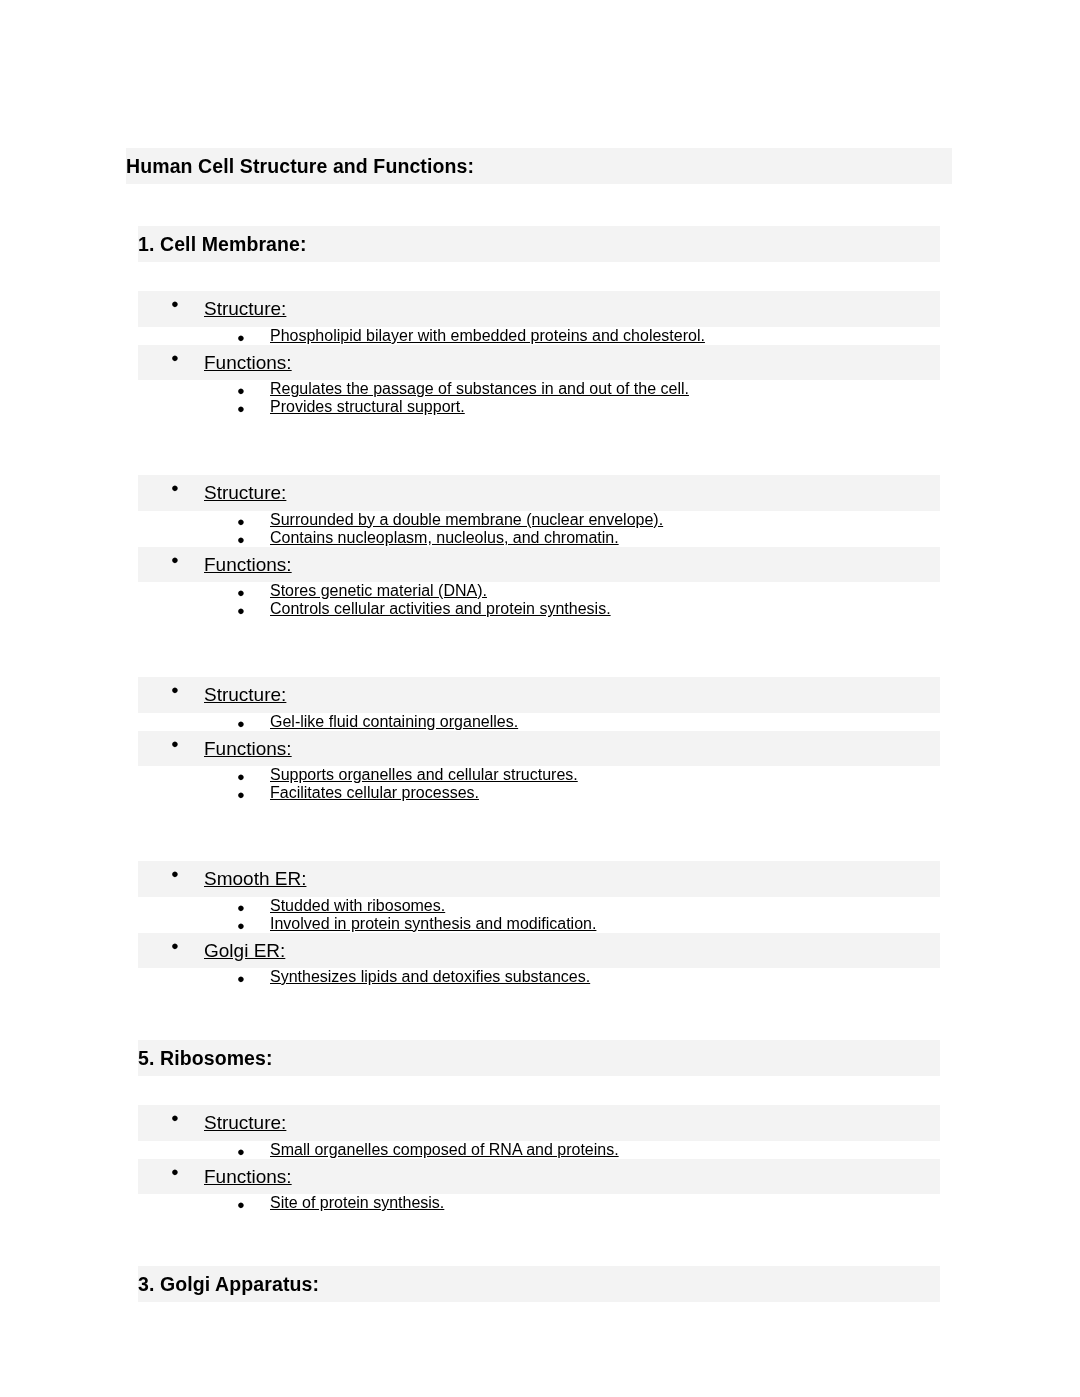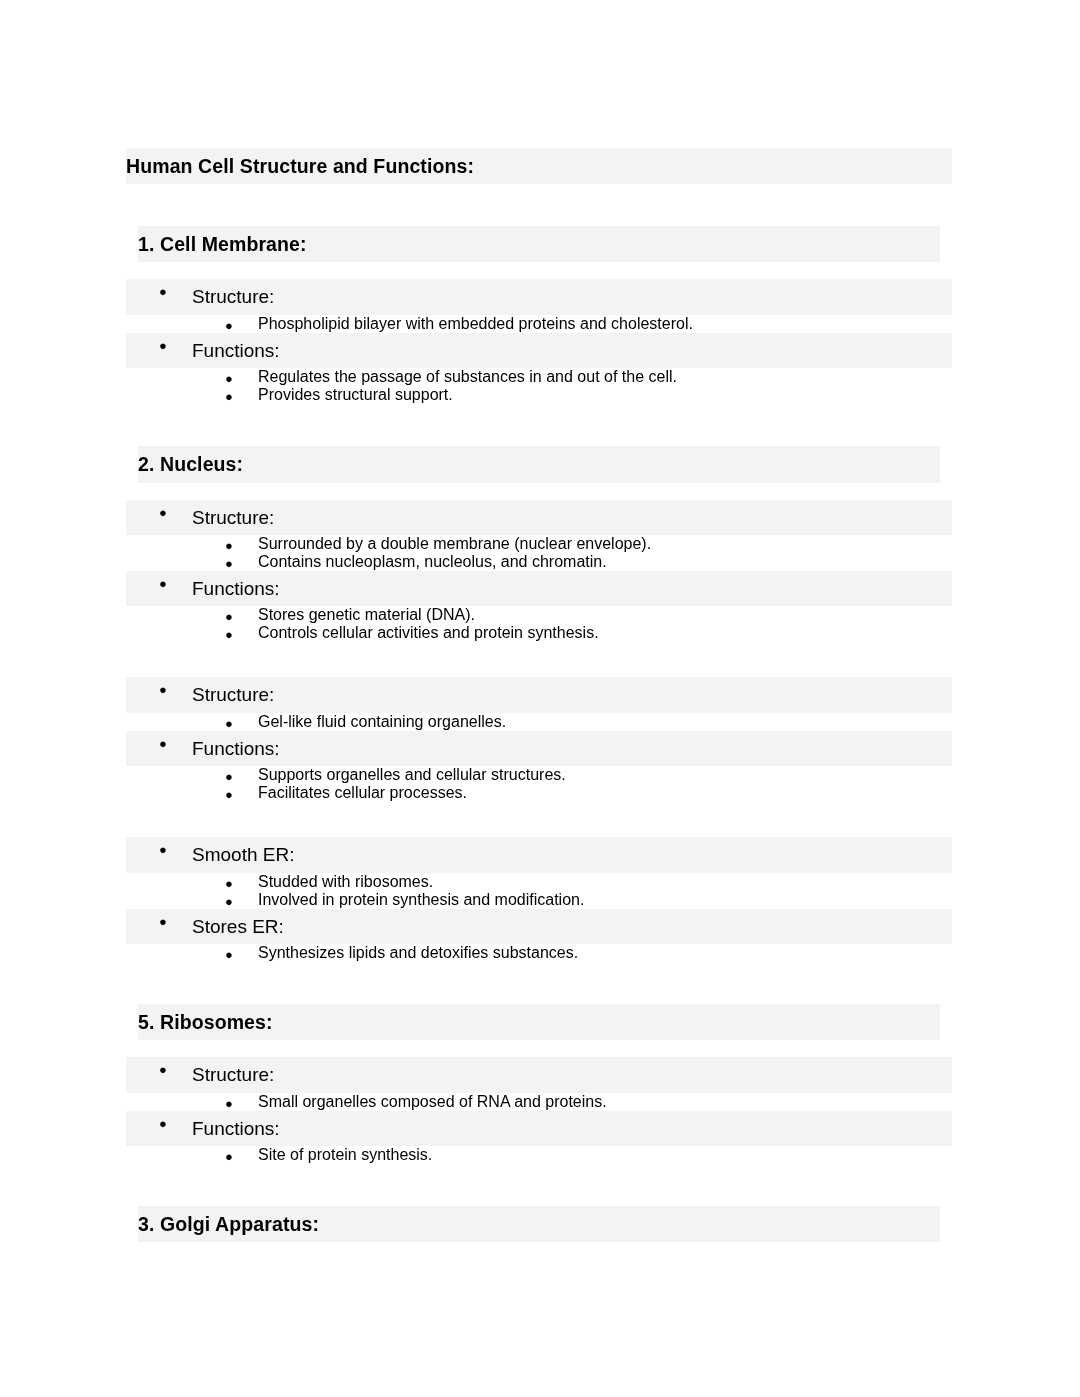--- a/index.html
+++ b/index.html
@@ -45,22 +45,23 @@
     letter-spacing: 0.1px;
   }
   .spacer-lg {
     height: 30px;
   }
   .spacer-sm {
     height: 5px;
   }
   ul.lvl1 {
     list-style: none;
-    margin: 0;
+    margin: 12px;
     padding: 0;
+    text-decoration: underline;
   }
   ul.lvl1 > li.item {
     position: relative;
     font-size: 19px;
     line-height: 1.55;
     padding: 3px 0 3px 66px;
     margin: 0;
   }
   ul.lvl1 > li.item::before {
     content: "\25CF";
@@ -90,21 +91,20 @@
         <li class="subitem" style="list-style:none;padding-left:132px;position:relative;"><span style="position:absolute;left:99px;top:3px;font-size:13px;">●</span>Phospholipid bilayer with embedded proteins and cholesterol.</li>
         <li class="item band">Functions:</li>
         <li class="subitem" style="list-style:none;padding-left:132px;position:relative;"><span style="position:absolute;left:99px;top:3px;font-size:13px;">●</span>Regulates the passage of substances in and out of the cell.</li>
         <li class="subitem" style="list-style:none;padding-left:132px;position:relative;"><span style="position:absolute;left:99px;top:3px;font-size:13px;">●</span>Provides structural support.</li>
       </ul>
     </div>
 
     <div class="spacer-lg"></div>
 
     <div class="block">
-      <h2 class="section band">2. Nucleus:</h2>
       <div class="spacer-sm"></div>
       <ul class="lvl1">
         <li class="item band">Structure:</li>
         <li class="subitem" style="list-style:none;padding-left:132px;position:relative;"><span style="position:absolute;left:99px;top:3px;font-size:13px;">●</span>Surrounded by a double membrane (nuclear envelope).</li>
         <li class="subitem" style="list-style:none;padding-left:132px;position:relative;"><span style="position:absolute;left:99px;top:3px;font-size:13px;">●</span>Contains nucleoplasm, nucleolus, and chromatin.</li>
         <li class="item band">Functions:</li>
         <li class="subitem" style="list-style:none;padding-left:132px;position:relative;"><span style="position:absolute;left:99px;top:3px;font-size:13px;">●</span>Stores genetic material (DNA).</li>
         <li class="subitem" style="list-style:none;padding-left:132px;position:relative;"><span style="position:absolute;left:99px;top:3px;font-size:13px;">●</span>Controls cellular activities and protein synthesis.</li>
       </ul>
     </div>
@@ -123,21 +123,21 @@
     </div>
 
     <div class="spacer-lg"></div>
 
     <div class="block">
       <div class="spacer-sm"></div>
       <ul class="lvl1">
         <li class="item band">Smooth ER:</li>
         <li class="subitem" style="list-style:none;padding-left:132px;position:relative;"><span style="position:absolute;left:99px;top:3px;font-size:13px;">●</span>Studded with ribosomes.</li>
         <li class="subitem" style="list-style:none;padding-left:132px;position:relative;"><span style="position:absolute;left:99px;top:3px;font-size:13px;">●</span>Involved in protein synthesis and modification.</li>
-        <li class="item band">Stores ER:</li>
+        <li class="item band">Golgi ER:</li>
         <li class="subitem" style="list-style:none;padding-left:132px;position:relative;"><span style="position:absolute;left:99px;top:3px;font-size:13px;">●</span>Synthesizes lipids and detoxifies substances.</li>
       </ul>
     </div>
 
     <div class="spacer-lg"></div>
 
     <div class="block">
       <h2 class="section band">5. Ribosomes:</h2>
       <div class="spacer-sm"></div>
       <ul class="lvl1">

